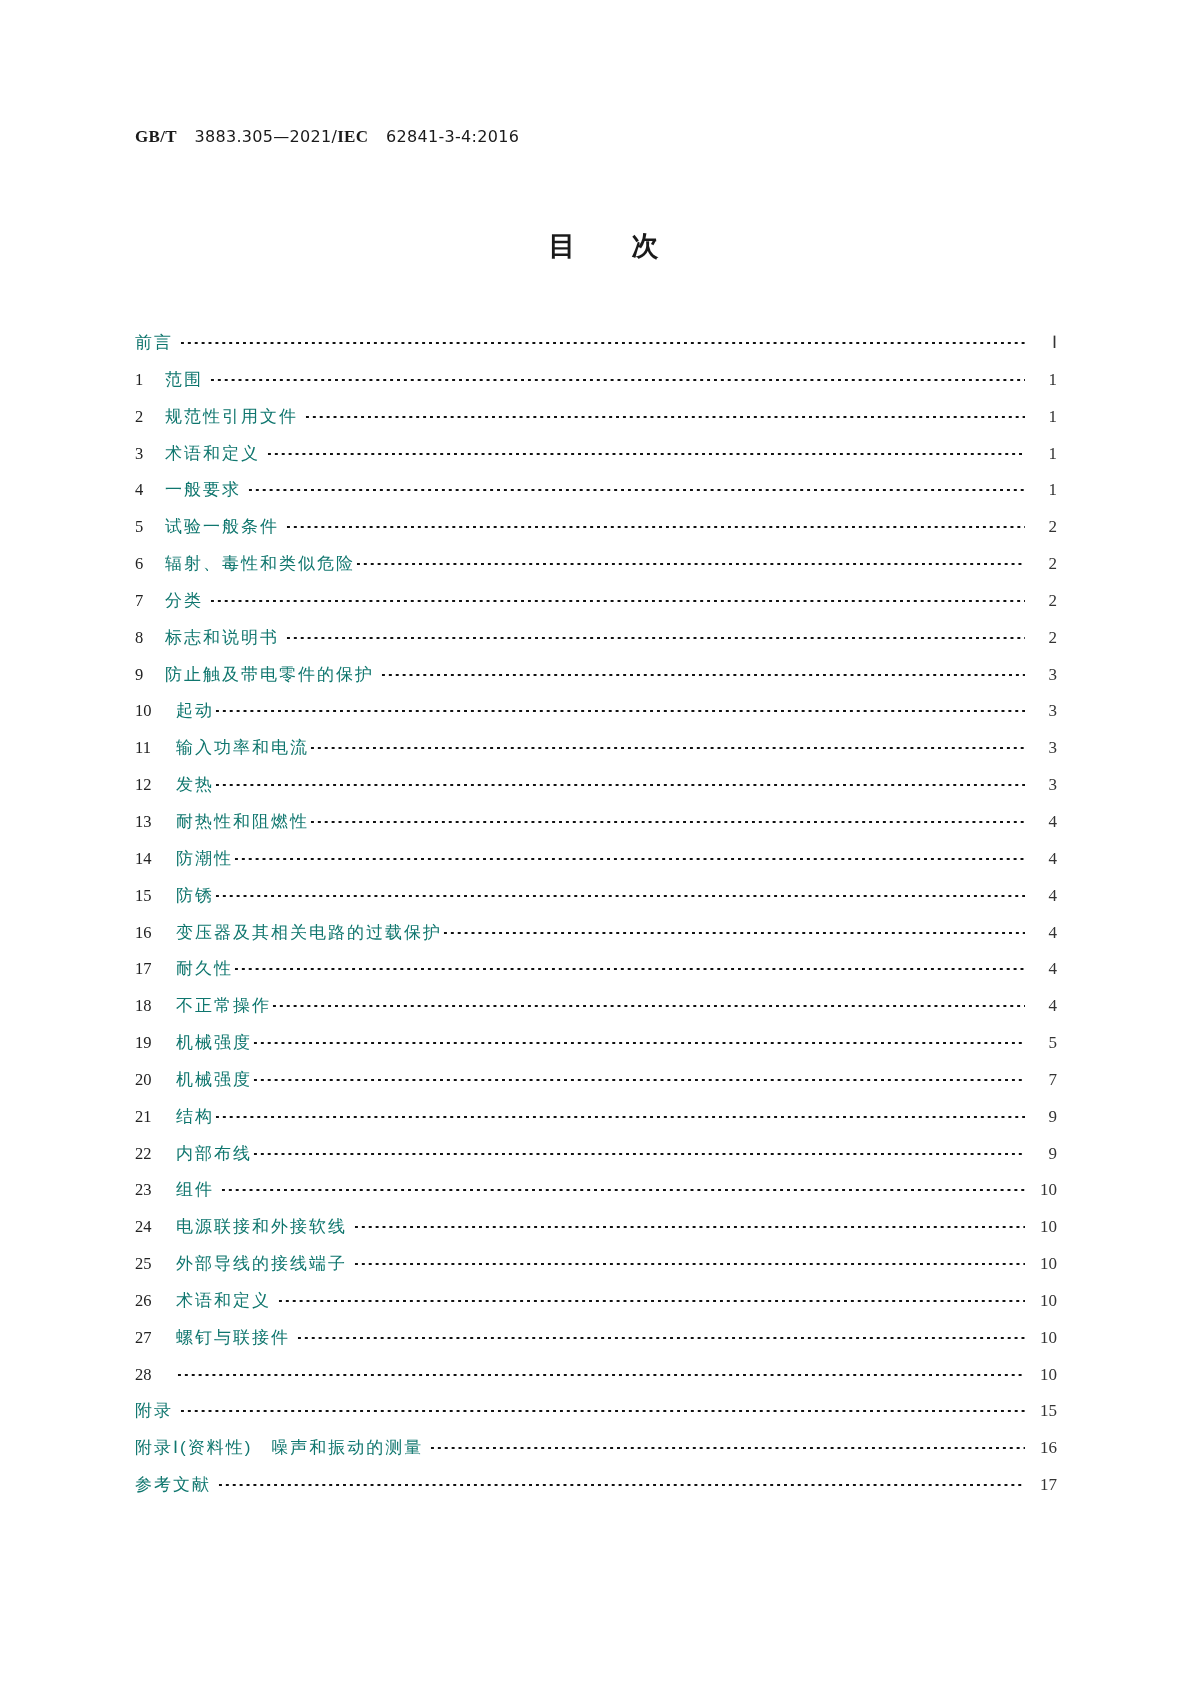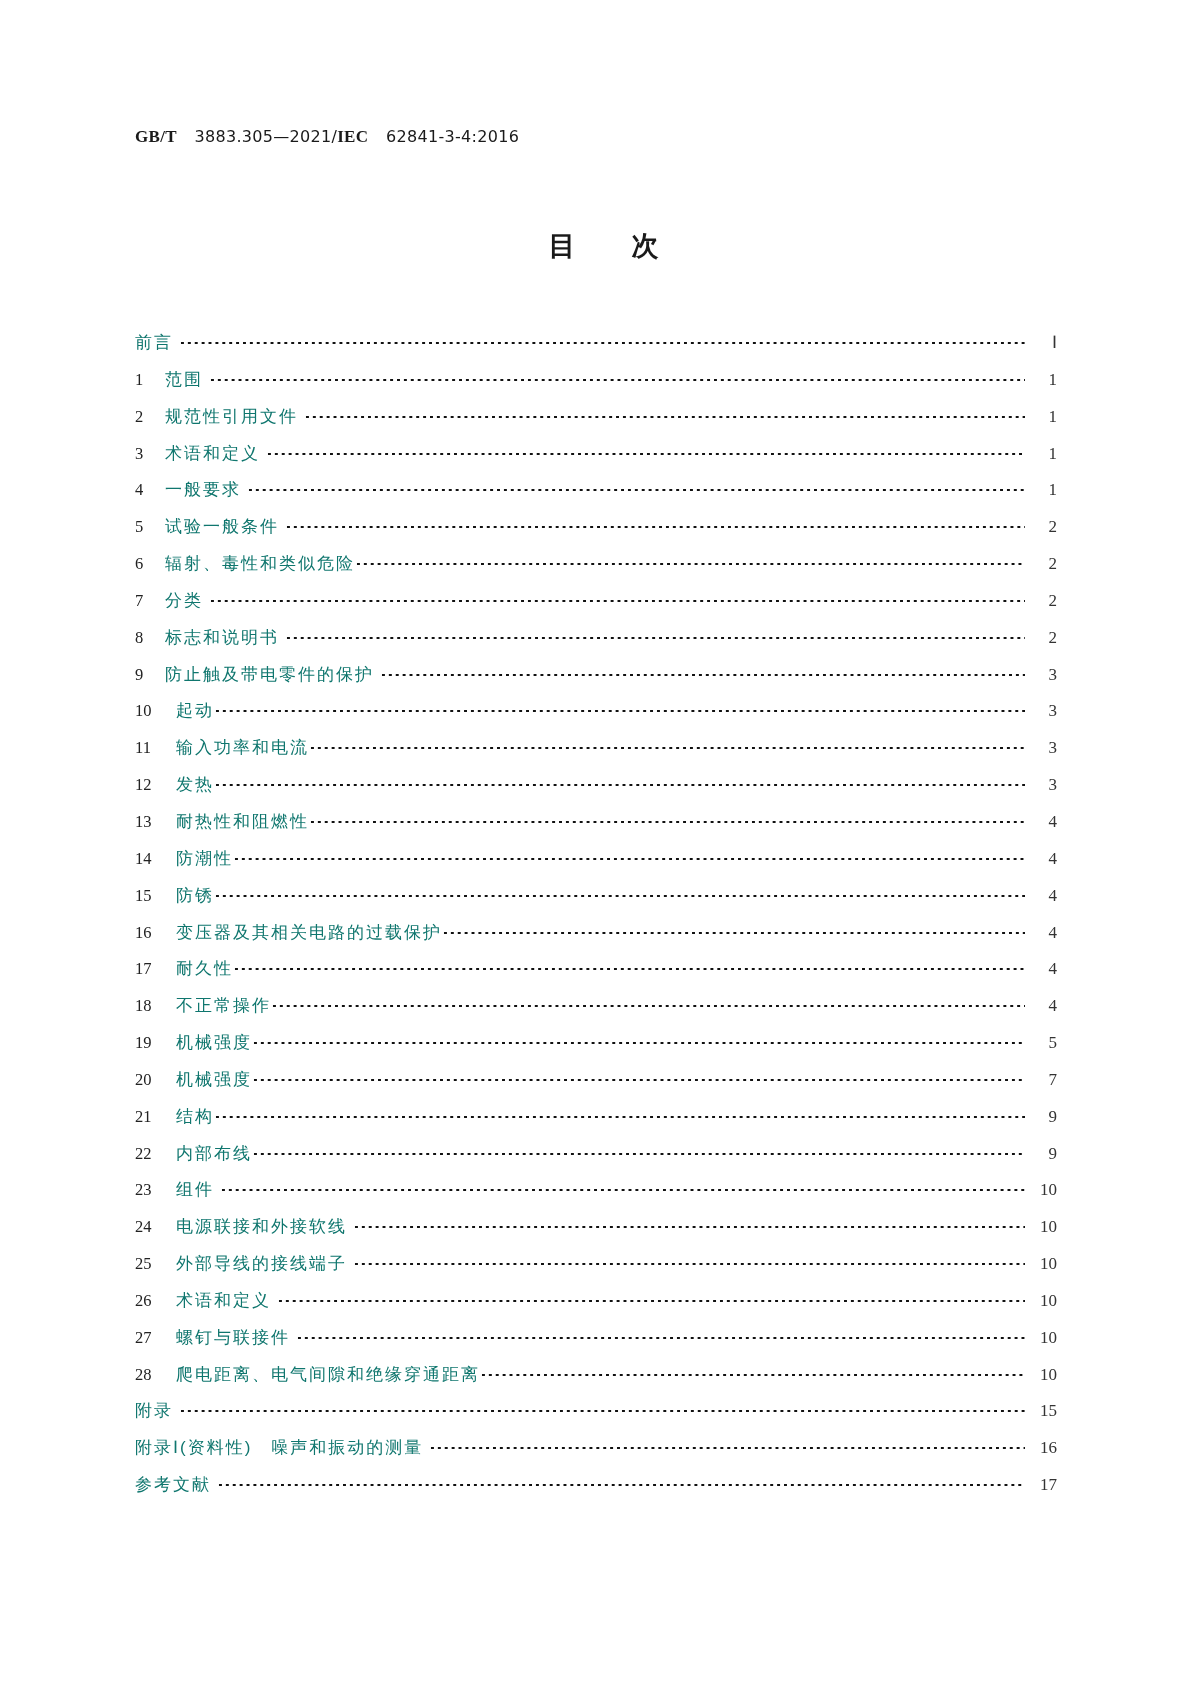--- a/index.html
+++ b/index.html
@@ -272,21 +272,20 @@
       <span class="toc-page">10</span>
     </div>
     <div class="toc-row">
       <span class="toc-num two">27</span>
       <span class="toc-label">螺钉与联接件</span>
       <span class="toc-leader"></span>
       <span class="toc-page">10</span>
     </div>
     <div class="toc-row">
       <span class="toc-num two">28</span>
-      <span class="toc-label">爬电距离、电气间隙和绝缘穿通距离</span>
       <span class="toc-leader tight"></span>
       <span class="toc-page">10</span>
     </div>
     <div class="toc-row">
       <span class="toc-label">附录</span>
       <span class="toc-leader"></span>
       <span class="toc-page">15</span>
     </div>
     <div class="toc-row">
       <span class="toc-label">附录Ⅰ(资料性)　噪声和振动的测量</span>

